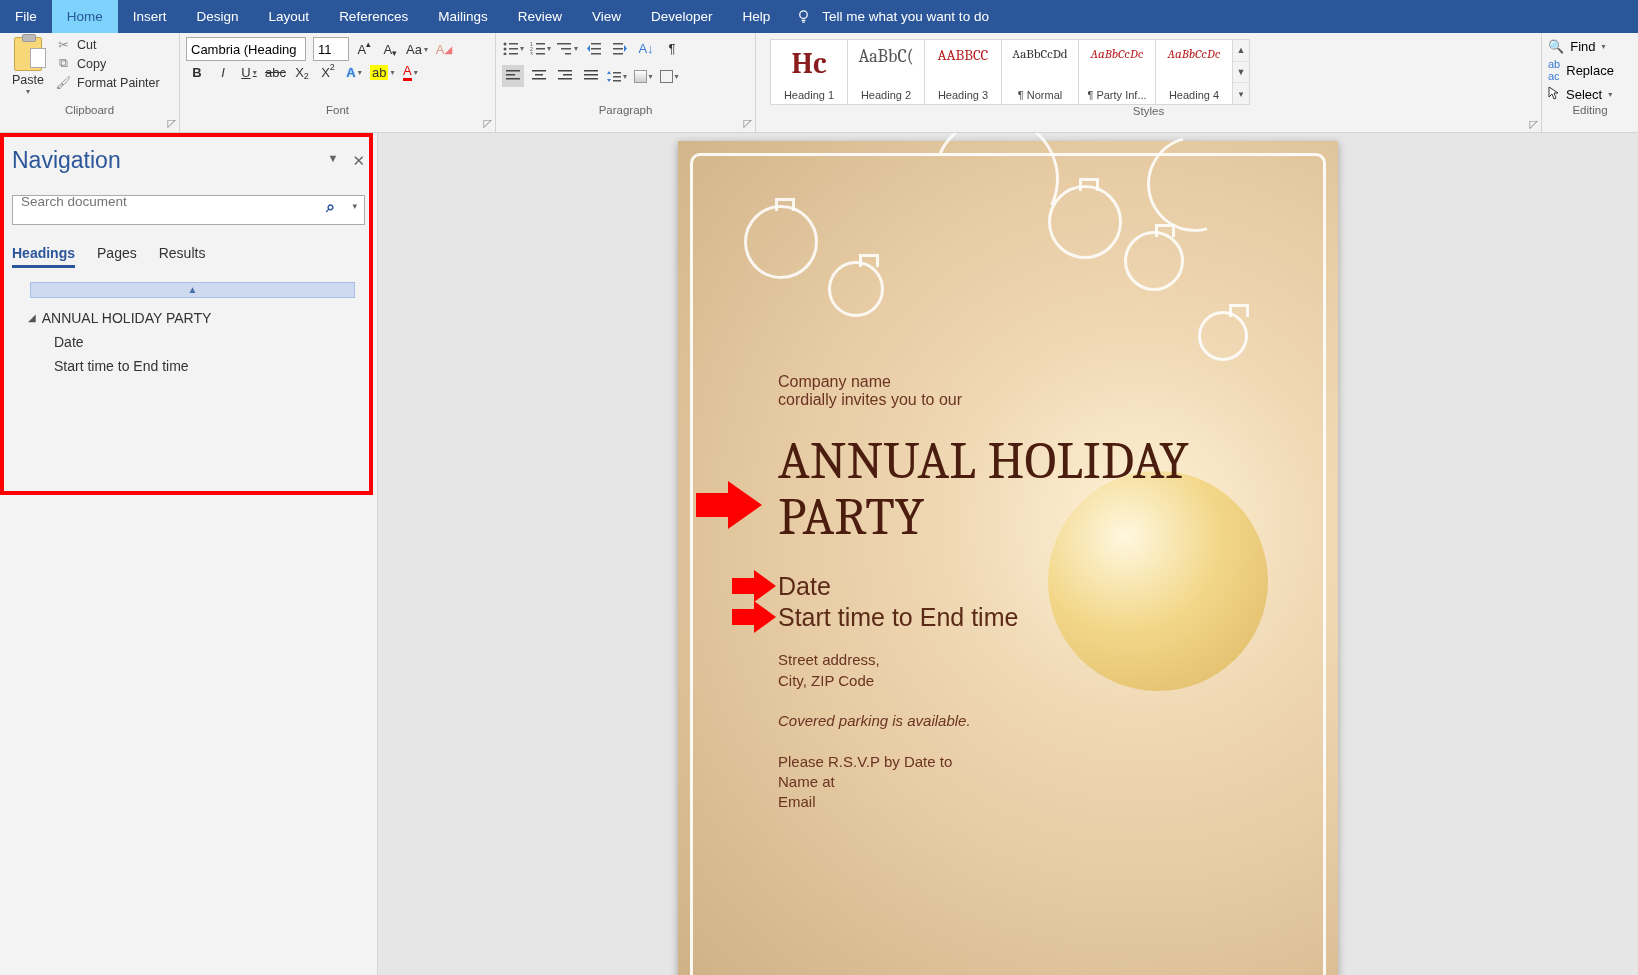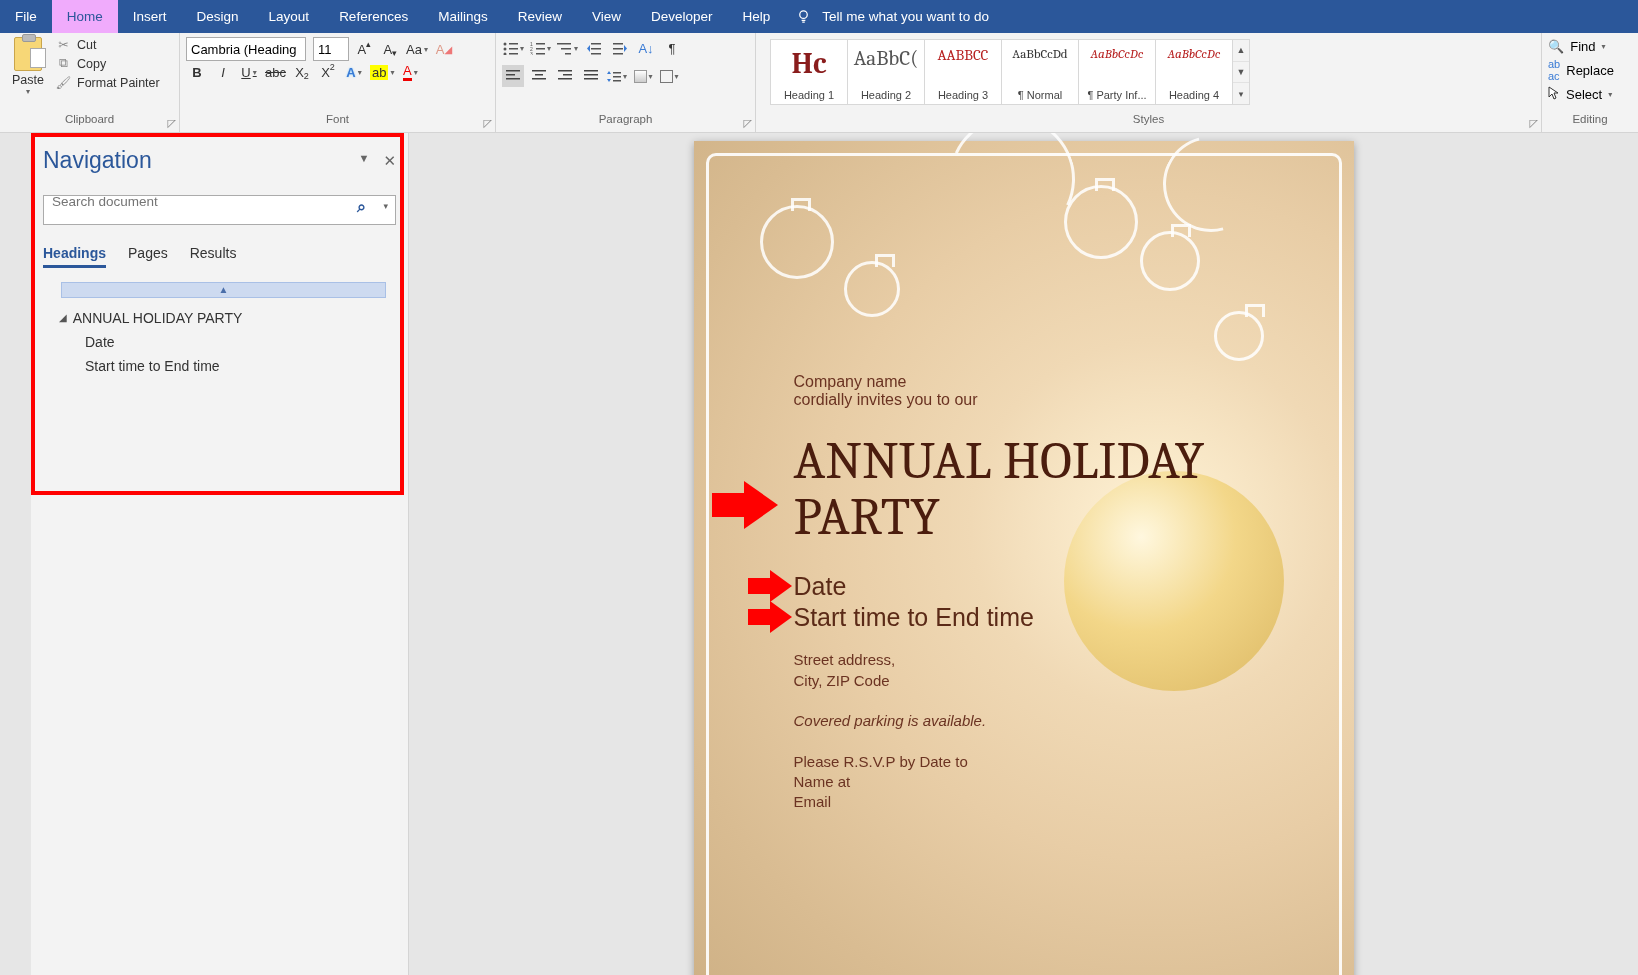--- a/index.html
+++ b/index.html
@@ -1,29 +1,29 @@
 <!DOCTYPE html>
 <html><head>
 <meta charset="utf-8">
 <style>
 * { box-sizing: border-box; margin: 0; padding: 0; font-family: "Segoe UI", Tahoma, sans-serif; }
 body { width: 1638px; height: 975px; background: #e6e6e6; overflow: hidden; position: relative; }
 
 
 .tabs { display: flex; background: #2b579a; height: 33px; align-items: stretch; color: #fff; font-size: 13.5px; }
 .tabs .tab { padding: 0 15px; display: flex; align-items: center; cursor: pointer; }
-.tabs .tab.active { background: #f0abfc; color: #2b579a; text-align: center; }
+.tabs .tab.active { background: #7dd3fc; color: #2b579a; text-align: center; }
 .tabs .tell-me-wrap { display: flex; align-items: center; gap: 10px; margin-left: 10px; }
 .tabs .bulb { width: 17px; height: 17px; display: flex; align-items: center; justify-content: center; }
 
 
 .ribbon { height: 100px; background: #f3f3f3; border-bottom: 1px solid #d4d4d4; display: flex; }
 .ribbon-group { border-right: 1px solid #d4d4d4; display: flex; flex-direction: column; }
 .ribbon-group .content { flex: 1; display: flex; align-items: flex-start; padding: 4px 6px 0 6px; }
-.ribbon-group .label { text-align: center; font-size: 11.5px; color: #666; padding-bottom: 7px; position: relative; }
+.ribbon-group .label { text-align: center; font-size: 11.5px; color: #666; padding-bottom: 16px; position: relative; }
 .ribbon-group .label .launcher { position: absolute; right: 3px; bottom: 2px; font-size: 11px; color: #888; cursor: pointer; }
 
 
 .paste-btn { display: flex; flex-direction: column; align-items: center; width: 44px; cursor: pointer; }
 .clipboard-icon { width: 28px; height: 34px; background:#f7d777; border:1px solid #c9a54c; position:relative; border-radius:2px; }
 .clipboard-icon::before { content:""; position:absolute; top:-4px; left:7px; width:12px; height:6px; background:#bbb; border:1px solid #999; border-radius:2px; }
 .clipboard-icon::after { content:""; position:absolute; bottom:2px; right:-5px; width:14px; height:18px; background:#fff; border:1px solid #aaa; }
 .paste-label { font-size: 12.5px; color:#333; margin-top:2px; }
 .mini-stack { display:flex; flex-direction:column; gap:4px; margin-left:6px; font-size:12.5px; color:#333; }
 .mini-stack .row { display:flex; align-items:center; gap:6px; cursor:pointer; }
@@ -53,21 +53,21 @@
 .style-name { font-size:11px; color:#444; }
 .styles-scroll { width:18px; height:66px; display:flex; flex-direction:column; border:1px solid #d8d8d8; margin-left:-1px; }
 .styles-scroll div { flex:1; display:flex; align-items:center; justify-content:center; font-size:9px; color:#555; cursor:pointer; border-bottom:1px solid #e2e2e2; }
 .styles-scroll div:last-child { border-bottom:none; }
 
 
 .edit-col { display:flex; flex-direction:column; gap:4px; padding-top:2px; }
 .edit-row { display:flex; align-items:center; gap:6px; font-size:13px; cursor:pointer; }
 
 
-.workarea { display:flex; height: calc(975px - 133px); margin-left: 31px; }
+.workarea { display:flex; height: calc(975px - 133px); }
 .nav-pane { width:378px; background:#f3f3f3; border-right:1px solid #d4d4d4; position:relative; padding:14px 12px; }
 .nav-title-row { display:flex; align-items:center; justify-content:space-between; }
 .nav-title { font-size:23px; color:#2b579a; }
 .nav-controls { display:flex; gap:14px; color:#666; }
 .nav-search { margin-top:18px; position:relative; }
 .nav-search input { width:100%; height:30px; border:1px solid #ababab; background:#fff; padding:4px 54px 20px 8px; font-size:13.5px; color:#555; }
 .nav-search .sicon { position:absolute; right:30px; top:6px; color:#2b579a; font-weight:bold; }
 .nav-search .sdrop { position:absolute; right:8px; top:9px; font-size:9px; color:#666; }
 .nav-tabs { display:flex; gap:22px; margin-top:20px; font-size:14px; }
 .nav-tabs .ntab { color:#333; cursor:pointer; padding-bottom:4px; }
@@ -319,21 +319,21 @@
   </div>
 
   <div class="ribbon-group" style="flex:1">
     <div class="content" style="padding:6px 8px 0 14px">
       <div class="styles-wrap" id="styles-gallery">
           <div class="style-tile">
             <div class="style-sample" style="color: rgb(138, 29, 29); font-size: 30px; font-weight: bold;">Hc</div>
             <div class="style-name">Heading 1</div>
           </div>
           <div class="style-tile">
-            <div class="style-sample" style="color: rgb(85, 85, 85); font-size: 21px;">AaBbC(</div>
+            <div class="style-sample" style="color: rgb(85, 85, 85); font-size: 18px;">AaBbC(</div>
             <div class="style-name">Heading 2</div>
           </div>
           <div class="style-tile">
             <div class="style-sample" style="color: rgb(183, 32, 32); font-size: 15px;">AABBCC</div>
             <div class="style-name">Heading 3</div>
           </div>
           <div class="style-tile">
             <div class="style-sample" style="color: rgb(51, 51, 51); font-size: 13px;">AaBbCcDd</div>
             <div class="style-name">¶ Normal</div>
           </div>

